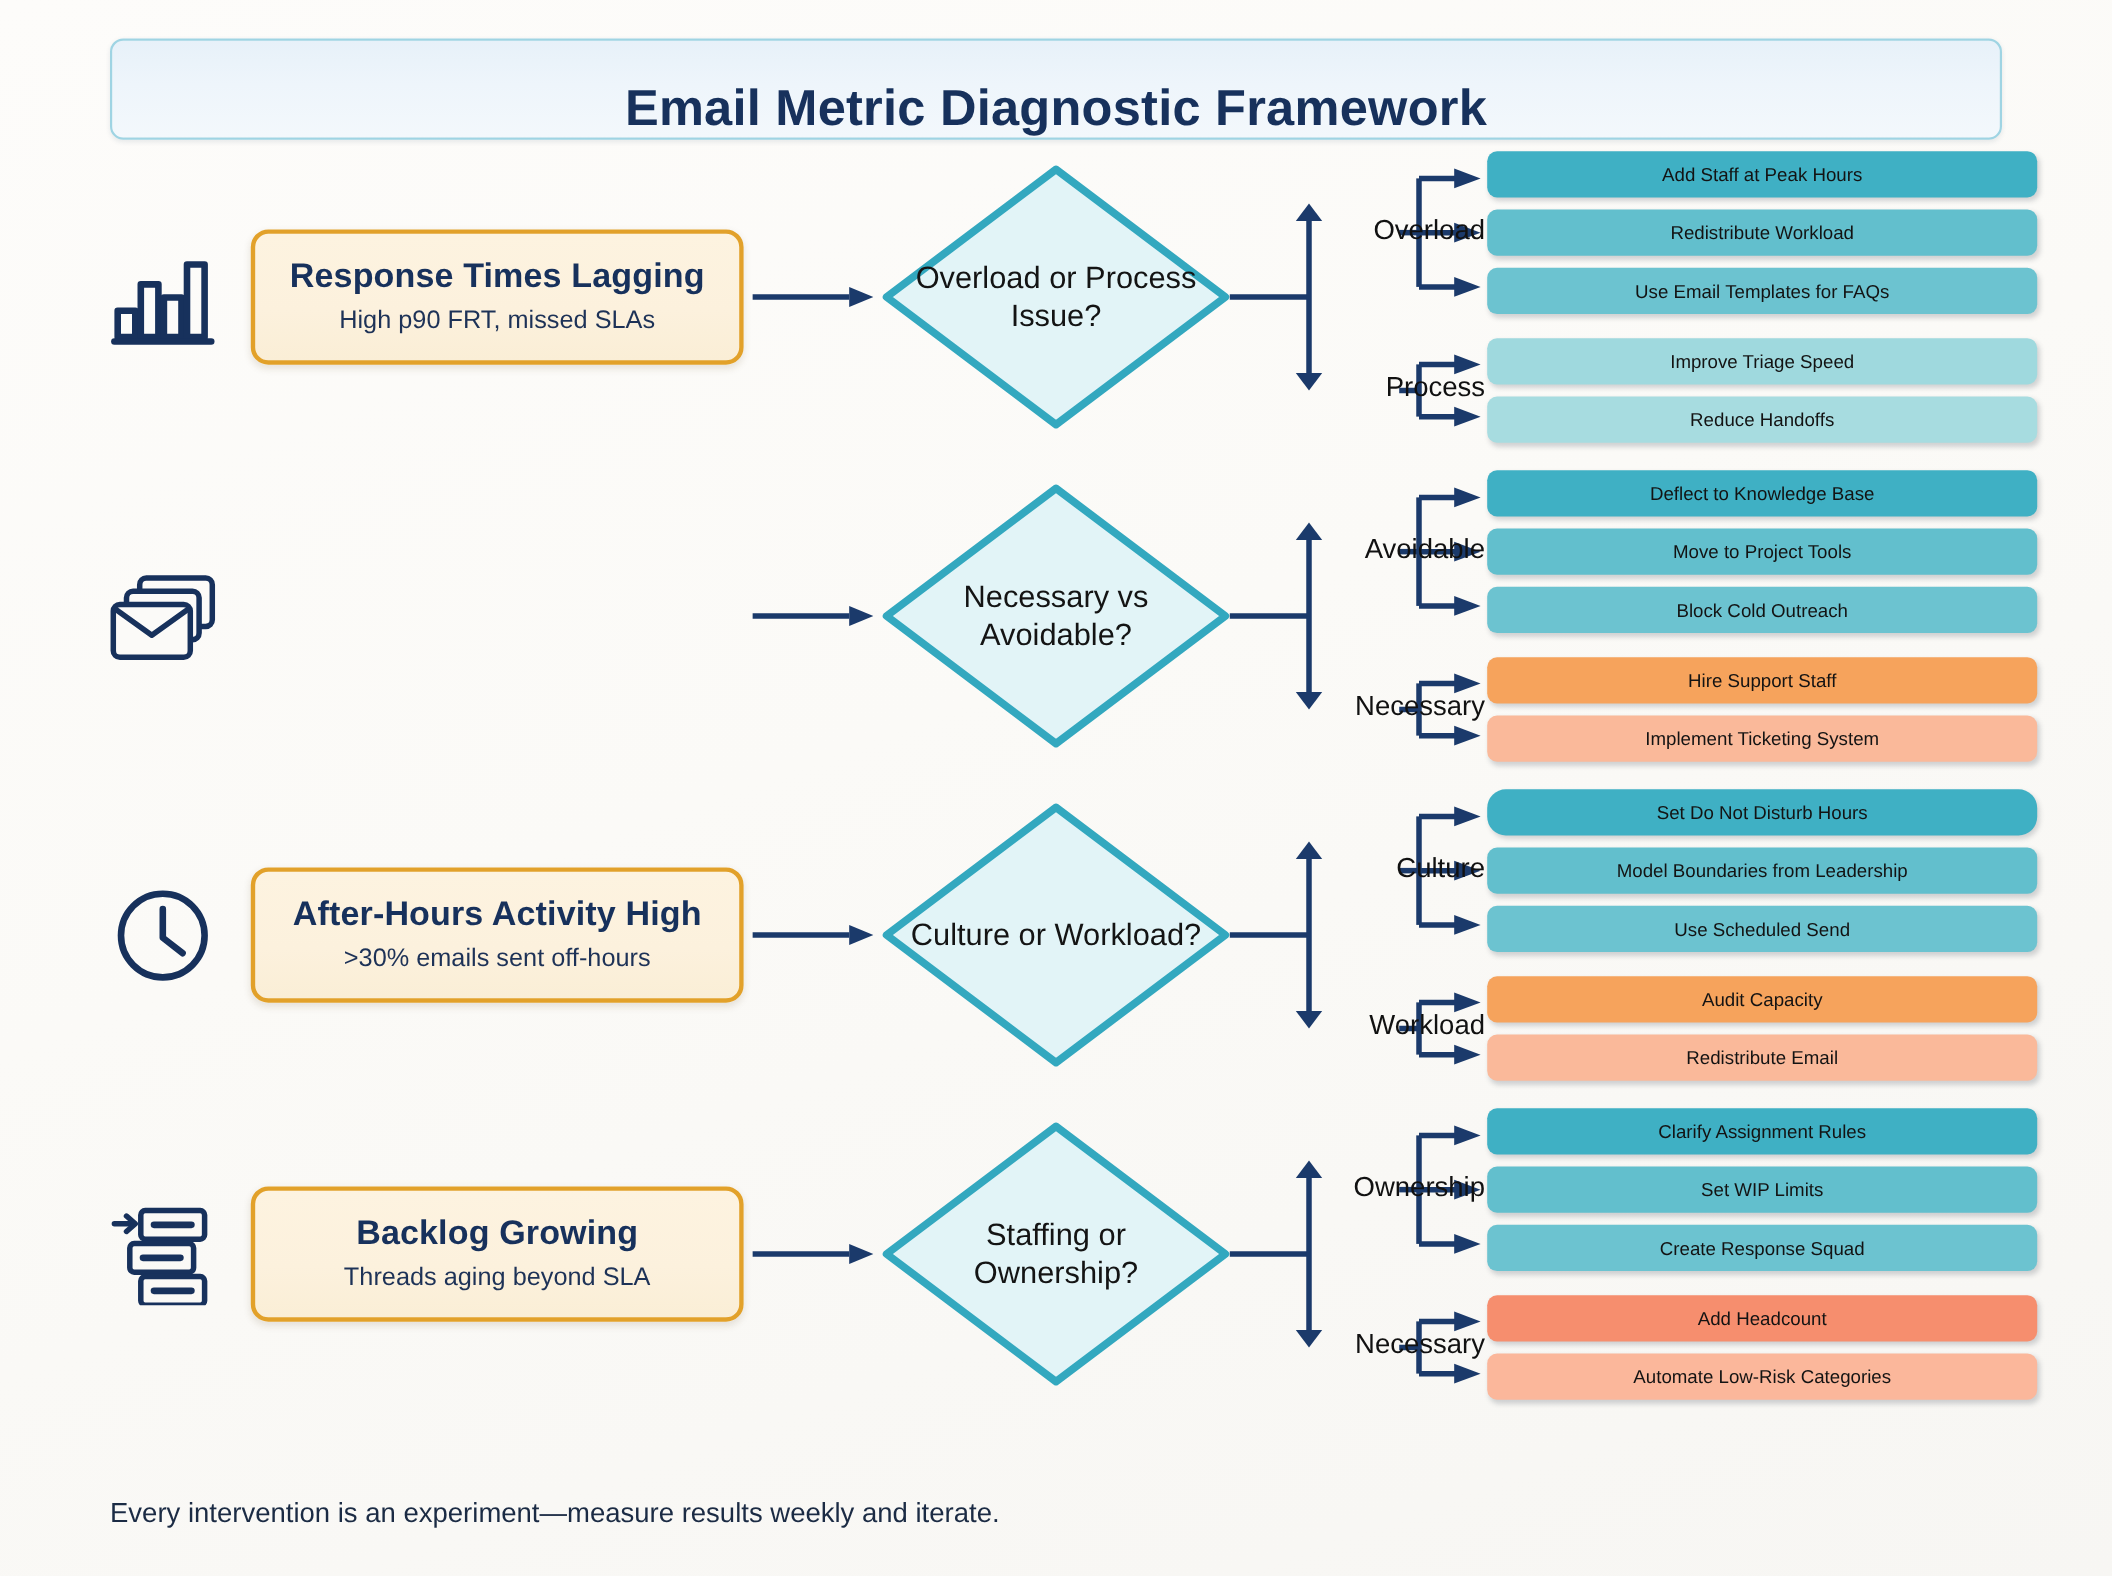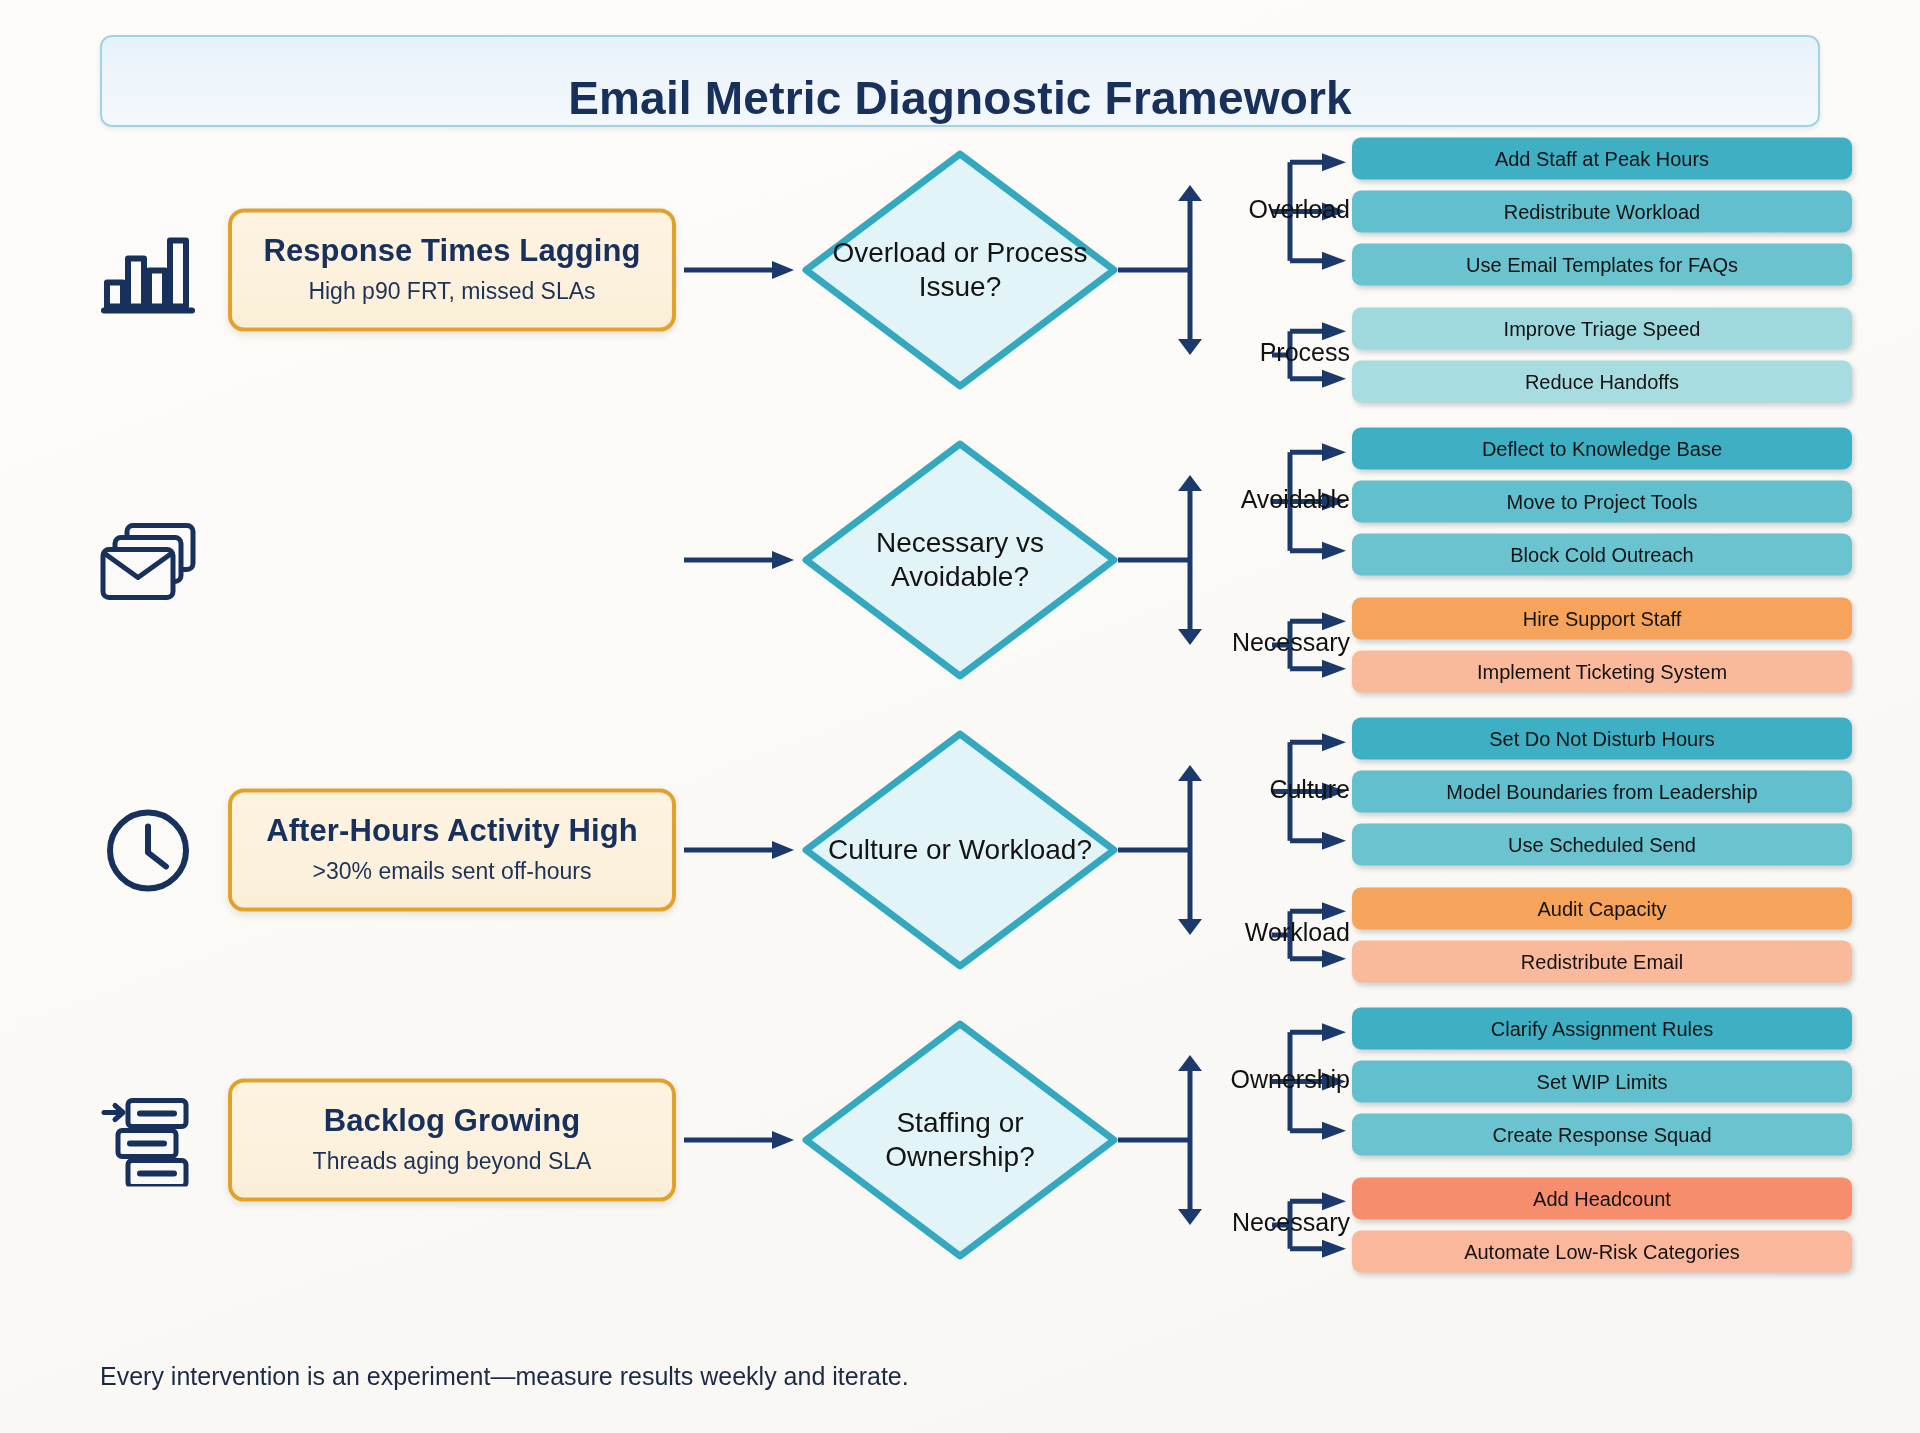--- a/index.html
+++ b/index.html
@@ -109,21 +109,21 @@
   
   .actions {
     position: absolute; left: 1352px; top: 50%;
     transform: translateY(-50%);
     width: 500px;
   }
   .act {
     height: 42px;
     border-radius: 9px;
     display: flex; align-items: center; justify-content: center;
-    font-size: 20px; color: #131313;
+    font-size: 17px; color: #131313;
     box-shadow: 2px 3px 5px rgba(60,70,80,.22);
     margin-bottom: 11px;
     padding: 0 10px;
     text-align: center;
     line-height: 1;
   }
   .act:last-child { margin-bottom: 0; }
 
   
   #footer {
@@ -292,21 +292,21 @@
             <svg width="74" height="148" viewBox="0 0 74 148" style="position:absolute;left:-80px;top:0;overflow:visible">
               <line x1="0" y1="74" x2="18" y2="74" stroke="#1b3a6b" stroke-width="5"></line>
               <line x1="18" y1="24.666666666666668" x2="18" y2="123.33333333333333" stroke="#1b3a6b" stroke-width="5"></line>
               <line x1="18" y1="24.666666666666668" x2="52" y2="24.666666666666668" stroke="#1b3a6b" stroke-width="5"></line>
               <polygon points="50,15.666666666666668 74, 24.666666666666668 50,33.66666666666667" fill="#1b3a6b"></polygon>
               <line x1="18" y1="74" x2="52" y2="74" stroke="#1b3a6b" stroke-width="5"></line>
               <polygon points="50,65 74, 74 50,83" fill="#1b3a6b"></polygon>
               <line x1="18" y1="123.33333333333334" x2="52" y2="123.33333333333334" stroke="#1b3a6b" stroke-width="5"></line>
               <polygon points="50,114.33333333333334 74, 123.33333333333334 50,132.33333333333334" fill="#1b3a6b"></polygon>
             </svg>
-            <div class="act" style="background: rgb(63, 176, 196);">Set Do Not Disturb Hours</div>
+            <div class="act" style="background: rgb(63, 176, 196); border-radius: 17px;">Set Do Not Disturb Hours</div>
             <div class="act" style="background: rgb(98, 191, 205);">Model Boundaries from Leadership</div>
             <div class="act" style="background: rgb(108, 195, 208);">Use Scheduled Send</div>
           </div>
           <div style="position: relative; height: 95px; margin-top: 22px;">
             <svg width="74" height="95" viewBox="0 0 74 95" style="position:absolute;left:-80px;top:0;overflow:visible">
               <line x1="0" y1="47.5" x2="18" y2="47.5" stroke="#1b3a6b" stroke-width="5"></line>
               <line x1="18" y1="23.75" x2="18" y2="71.25" stroke="#1b3a6b" stroke-width="5"></line>
               <line x1="18" y1="23.75" x2="52" y2="23.75" stroke="#1b3a6b" stroke-width="5"></line>
               <polygon points="50,14.75 74, 23.75 50,32.75" fill="#1b3a6b"></polygon>
               <line x1="18" y1="71.25" x2="52" y2="71.25" stroke="#1b3a6b" stroke-width="5"></line>

